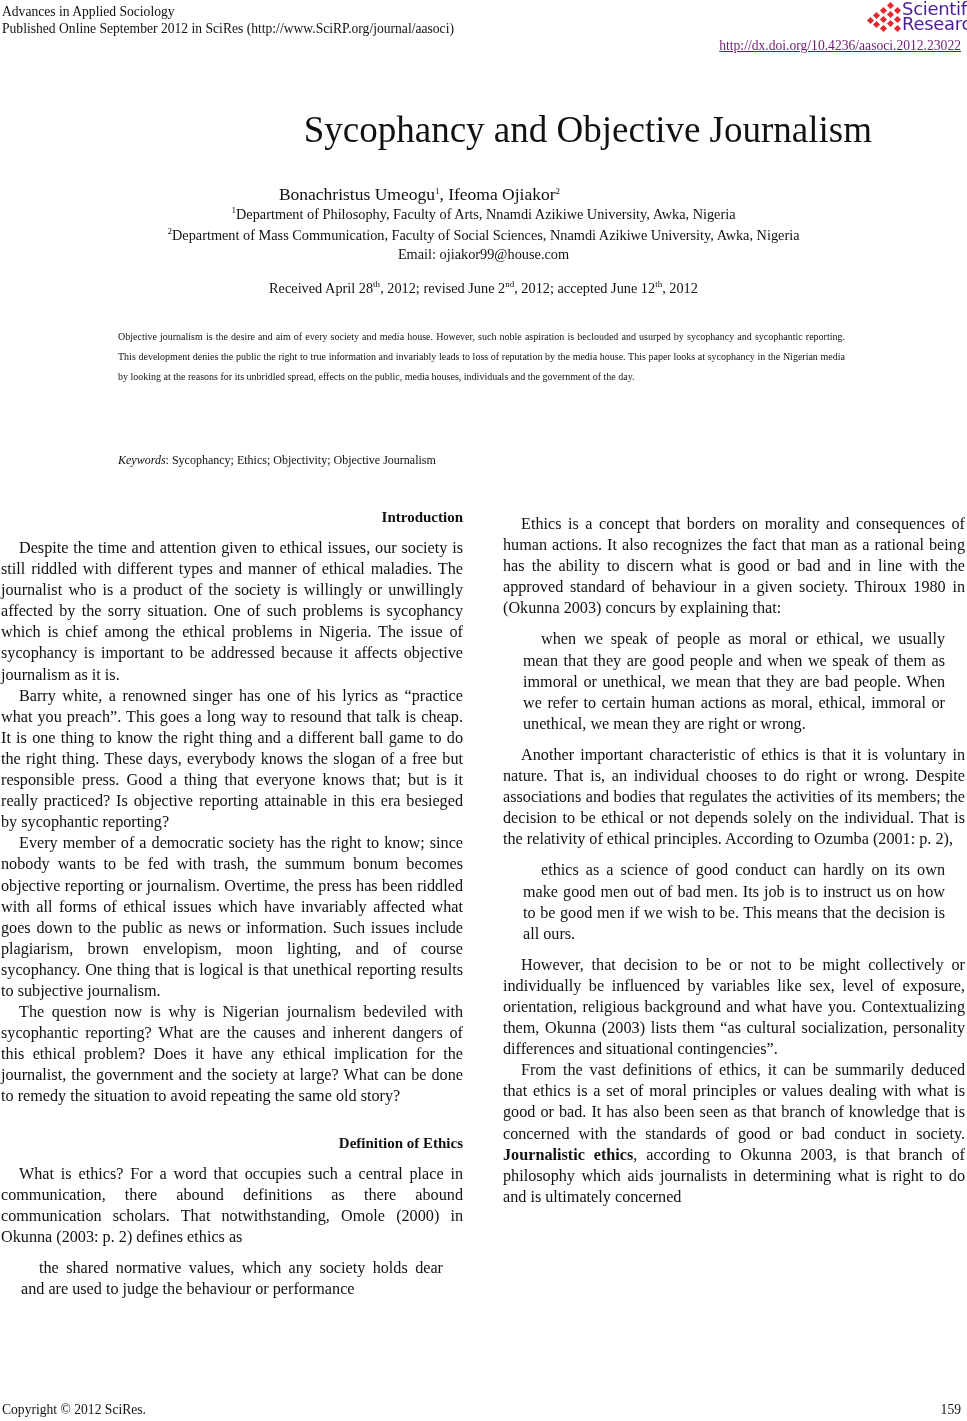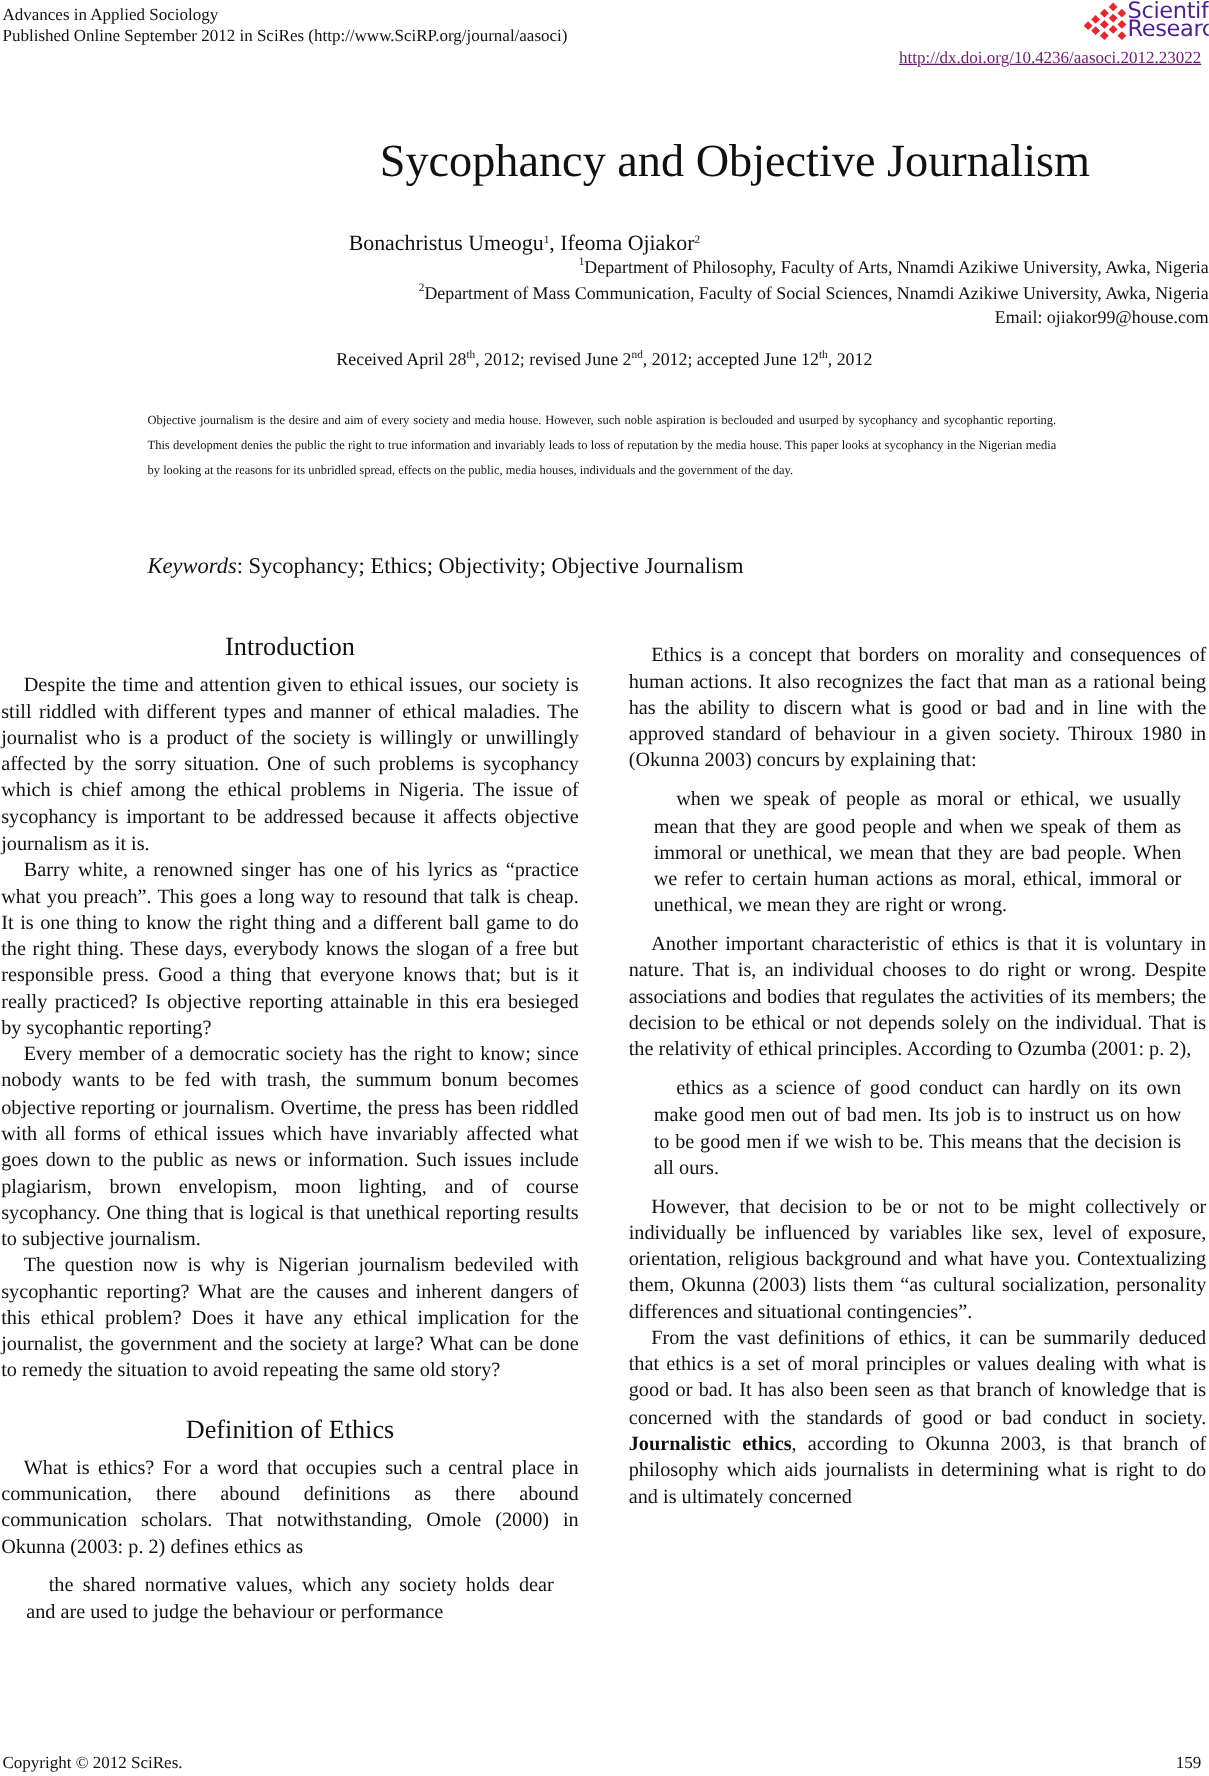--- a/index.html
+++ b/index.html
@@ -9,33 +9,33 @@
     }
     .hdr-left { position: absolute; left: 2px; top: 3px; font-size: 13.6px; line-height: 17px; }
     .hdr-left div { white-space: nowrap; }
     .doi { position: absolute; right: 6px; top: 38px; font-size: 13.6px; color: #701a75; text-decoration: underline; white-space: nowrap; }
     .logo { position: absolute; left: 866px; top: 1px; width: 100px; height: 34px; }
     .logo-mark { position: absolute; left: 0; top: 0; width: 38px; height: 34px; }
     .logo-text { position: absolute; left: 36px; top: 0px; font-family: "DejaVu Sans", sans-serif; font-size: 18px; line-height: 15px; color: #4c1d95; letter-spacing: -0.3px; }
 
     .title { position: absolute; left: 0; width: 872px; top: 108px; text-align: right; font-size: 37px; line-height: 44px; }
     .authors { position: absolute; left: 0; width: 839px; top: 183px; text-align: center; font-size: 17.5px; line-height: 22px; }
-    .affil { position: absolute; left: 0; width: 967px; text-align: right; font-size: 14.3px; line-height: 19px; }
+    .affil { position: absolute; left: 0; width: 967px; text-align: center; font-size: 14.3px; line-height: 19px; }
     .affil1 { top: 205px; } .affil2 { top: 226px; } .email { top: 245px; }
     .dates { position: absolute; left: 0; width: 967px; top: 280px; text-align: center; font-size: 14.3px; }
     sup { font-size: 9px; vertical-align: 6px; line-height: 0; }
 
     .abstract { position: absolute; left: 118px; width: 727px; top: 327px; font-size: 10px; line-height: 20px; text-align: justify; }
-    .keywords { position: absolute; left: 118px; top: 442px; font-size: 18px; }
+    .keywords { position: absolute; left: 118px; top: 453px; font-size: 12px; }
     .keywords i { font-style: italic; }
 
     .col { position: absolute; top: 504px; width: 462px; font-size: 16.2px; line-height: 21.1px; text-align: justify; }
     .col-left { left: 1px; }
     .col-right { left: 503px; }
-    .col h2 { margin: 0; text-align: center; font-size: 21px; line-height: 26px; font-weight: normal; }
+    .col h2 { margin: 0; text-align: right; font-size: 15px; line-height: 26px; font-weight: bold; }
     .col p { margin: 0; text-indent: 18px; }
     .col .quote { margin: 0 20px 0 20px; text-indent: 18px; }
     .gap-s { height: 10px; } .gap-m { height: 22px; } .gap-q { height: 8px; }
 
     .foot-left { position: absolute; left: 2px; top: 1402px; font-size: 13.6px; }
     .foot-right { position: absolute; right: 6px; top: 1402px; font-size: 13.6px; }
   </style>
 </head>
 <body>
 

